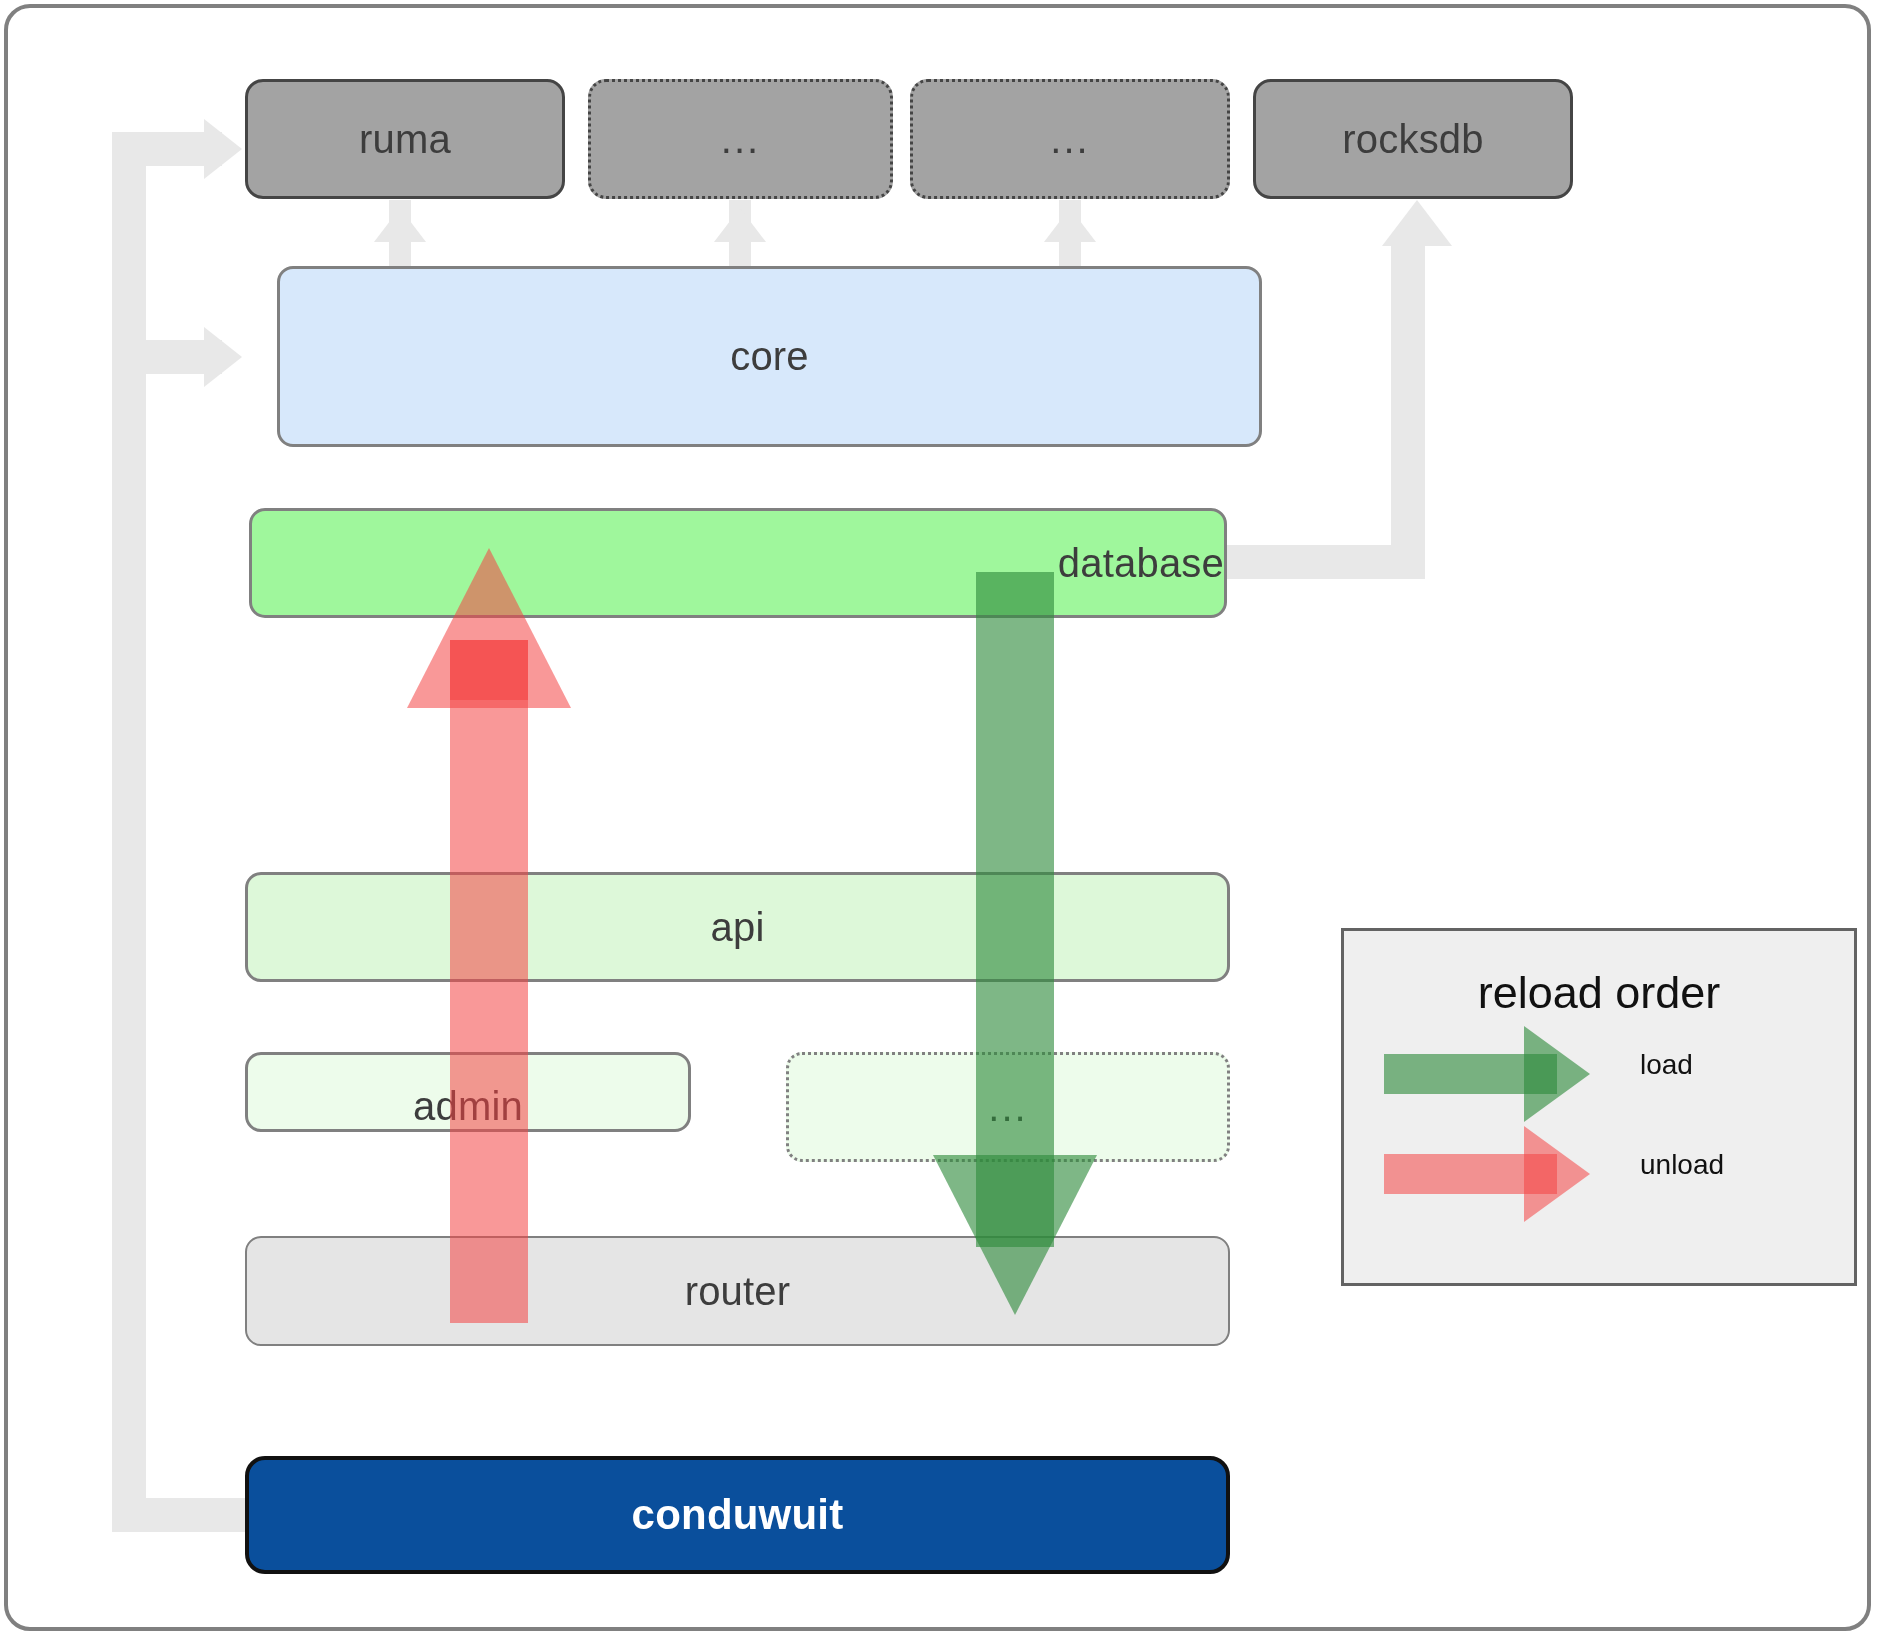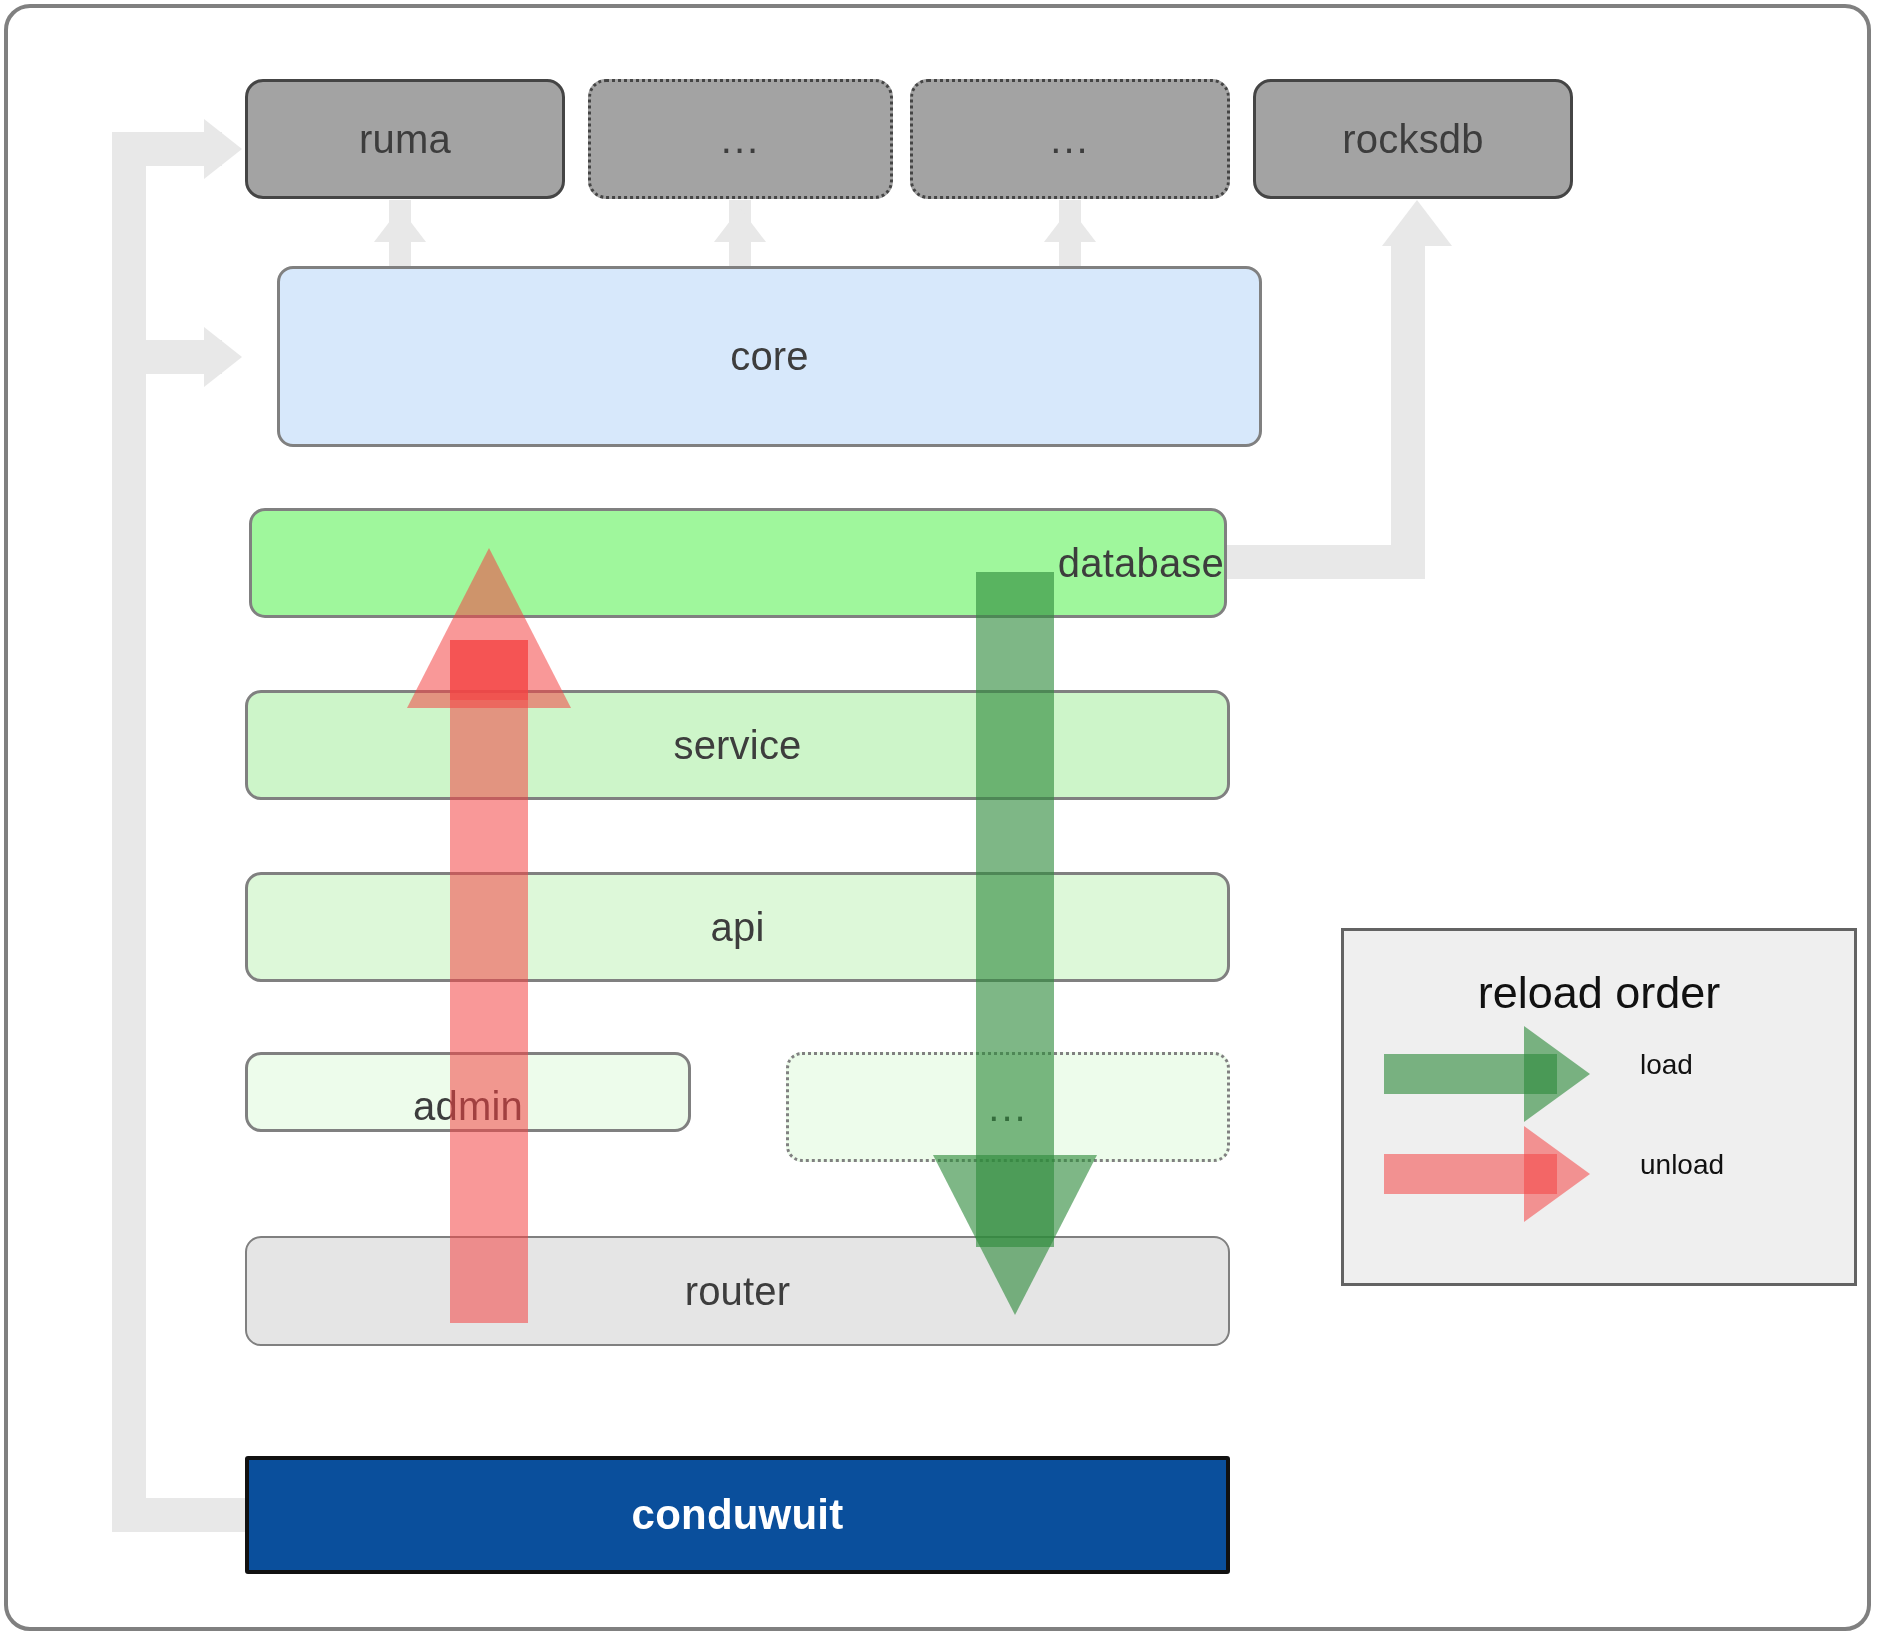--- a/index.html
+++ b/index.html
@@ -68,21 +68,21 @@
   .g2 { background: #cdf5c9; border: 3px solid #808080; border-radius: 16px; }
   .g3 { background: #ddf8d9; border: 3px solid #808080; border-radius: 16px; justify-content: center; }
   .g4 { background: #edfceb; border: 3px solid #808080; border-radius: 16px; }
   .g4d { background: #edfceb; border: 3px dotted #808080; border-radius: 16px; }
   .white-box { background: #e5e5e5; border: 2px solid #808080; border-radius: 16px; }
 
   
   .navy {
     background: #0a4f9c;
     border: 4px solid #111111;
-    border-radius: 3px;
+    border-radius: 20px;
     color: #ffffff;
     font-size: 42px;
     font-weight: 700;
   }
 
   
   .gray { position: absolute; background: #e8e8e8; z-index: 1; }
   .gray-arrow-up {
     position: absolute;
     width: 0; height: 0;
@@ -205,23 +205,20 @@
   </div>
 
   <div class="node core-box" style="left:245px; top:266px; width:985px; height:181px;">
     <span>core</span>
   </div>
 
   <div class="node g1" style="left:249px; top:508px; width:978px; height:110px;justify-content:flex-end;">
     <span>database</span>
   </div>
 
-  <div class="node g2" style="left:245px; top:690px; width:985px; height:110px;">
-    <span>service</span>
-  </div>
 
   <div class="node g3" style="left:245px; top:872px; width:985px; height:110px;">
     <span>api</span>
   </div>
 
   <div class="node g4" style="left:245px; top:1052px; width:446px; height:80px;align-items:flex-end;">
     <span>admin</span>
   </div>
 
   <div class="node g4d dots" style="left:786px; top:1052px; width:444px; height:110px;">

